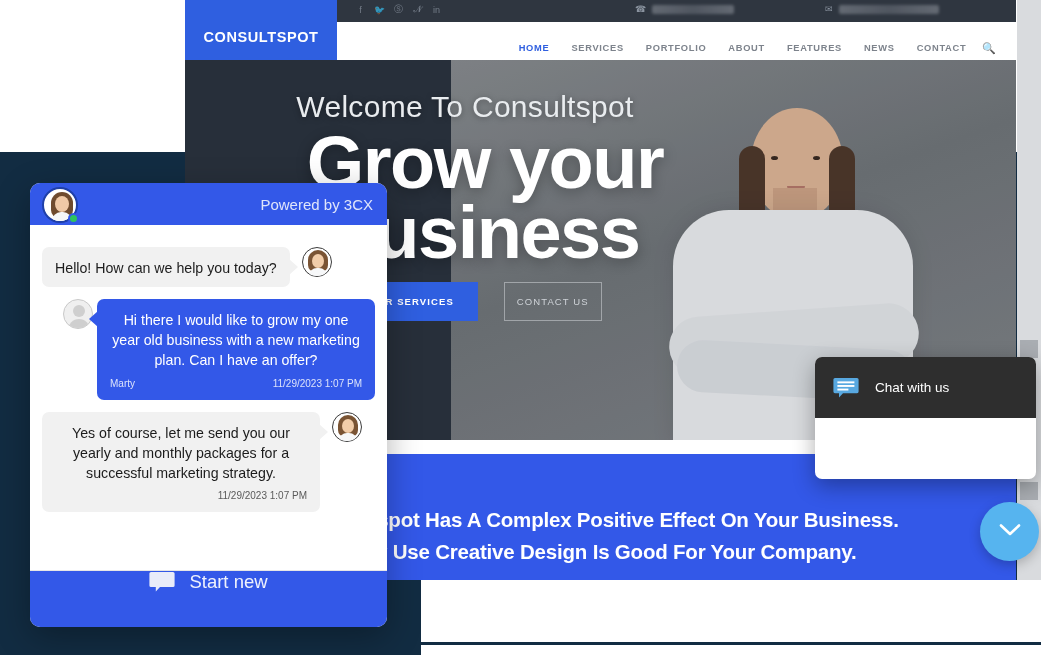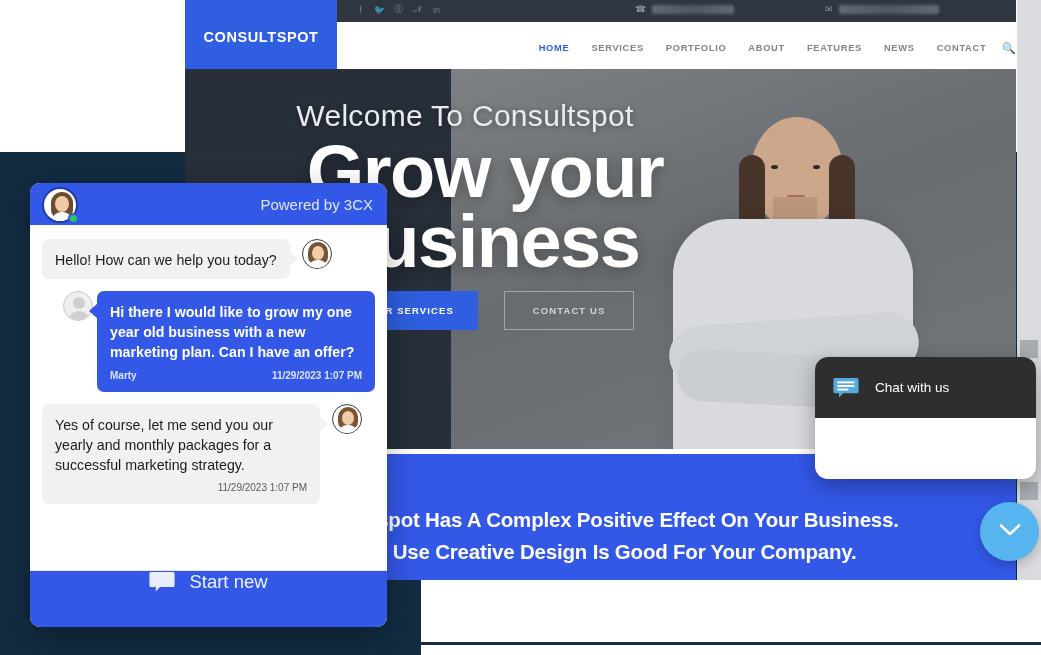--- a/index.html
+++ b/index.html
@@ -51,37 +51,36 @@
     filter:blur(1.6px); opacity:.85;
   }
   .redact.w1{ width:82px; }
   .redact.w2{ width:100px; }
 
   
   .site-nav{
     position:absolute; left:152px; top:22px; width:679px; height:52px;
     background:#ffffff; display:flex; align-items:center; justify-content:flex-end;
     padding-right:20px;
-    margin-left:20px;
   }
   .nav-items{ display:flex; align-items:center; gap:22px; }
   .nav-item{
     font-size:9.3px; font-weight:bold; letter-spacing:.7px; color:#7d838c;
     position:relative; cursor:pointer;
   }
   .nav-item.active{ color:#2f5fe0; }
   .nav-item.active::after{
     content:""; position:absolute; left:-8px; right:-8px; bottom:-20px;
     height:4px; background:#2f5fe0;
   }
   .nav-search{ font-size:11px; color:#3a3f46; margin-left:16px; cursor:pointer; }
 
   
   .hero{
-    position:absolute; left:0; top:69px; width:831px; height:380px;
+    position:absolute; left:0; top:60px; width:831px; height:380px;
     overflow:hidden;
   }
   .hero-bg-left{ position:absolute; left:0; top:0; width:266px; height:380px; background:#2b333e; }
   .hero-bg-right{
     position:absolute; left:266px; top:0; width:565px; height:380px;
     background:linear-gradient(160deg,#8c8f92 0%,#74787c 45%,#84878b 100%);
   }
   
   .photo{
     position:absolute; left:270px; top:0; width:560px; height:380px; overflow:hidden;
@@ -129,39 +128,39 @@
     position:absolute; left:0; width:600px; top:68px; text-align:center;
     color:#ffffff; font-weight:bold; font-size:74px; line-height:.94;
     letter-spacing:-1.5px; text-shadow:0 3px 14px rgba(0,0,0,.30);
   }
   .hero-btns{ position:absolute; left:160px; top:222px; display:flex; gap:26px; }
   .btn-primary{
     background:#2f5fe0; color:#fff; font-size:9.5px; font-weight:bold;
     letter-spacing:1.1px; padding:13px 24px; cursor:pointer; border:none;
   }
   .btn-ghost{
-    background:transparent; color:#cfd3d8; font-size:9.5px; font-weight:bold;
-    letter-spacing:1.1px; padding:13px 28px; cursor:pointer;
+    background:transparent; color:#cfd3d8; font-size:9.5px; font-weight:normal;
+    letter-spacing:1.1px; padding:13px 12px; cursor:pointer;
     border:1px solid rgba(230,233,237,.45);
   }
 
   
   .blue-band{
     position:absolute; left:0; top:454px; width:831px; height:126px; background:#3358e8;
   }
   .band-text{
     position:absolute; left:0; top:50px; width:831px; text-align:center;
     color:#ffffff; font-weight:bold; font-size:20.5px; line-height:1.55;
     letter-spacing:-.2px;
   }
 
   
   .cta{
     position:absolute; left:815px; top:357px; width:221px; height:122px;
-    border-radius:13px; overflow:hidden; background:#ffffff;
+    border-radius:7px; overflow:hidden; background:#ffffff;
     box-shadow:0 7px 22px rgba(0,0,0,.32);
   }
   .cta-row{ height:61px; display:flex; align-items:center; padding-left:18px; gap:16px; cursor:pointer; }
   .cta-row.dark{ background:#2e2e2e; }
   .cta-row.dark .cta-label{ color:#ffffff; }
   .cta-label{ font-size:13.5px; color:#1d1d1d; }
   .cta-icon{ width:26px; height:26px; display:flex; align-items:center; justify-content:center; }
 
   .fab{
     position:absolute; left:980px; top:502px; width:59px; height:59px;
@@ -209,38 +208,39 @@
     background:#f6f7f8; border-radius:9px 9px 0 0; }
   .av-dot{
     position:absolute; right:-1px; bottom:-1px; width:11px; height:11px;
     border-radius:50%; background:#2ec45f; border:2px solid #3358e8;
   }
   .powered{
     position:absolute; right:14px; top:13px; color:#dfe5fb; font-size:15px;
   }
 
   .chat-body{
-    flex:1; background:#ffffff; padding:14px 12px 6px 12px; overflow:hidden;
+    flex:1; background:#ffffff; padding:22px 12px 6px 12px; overflow:hidden;
     position:relative;
+    text-align:center;
   }
   .msg-row{ display:flex; align-items:flex-start; margin-bottom:12px; }
   .msg-row.agent{ justify-content:flex-start; }
   .msg-row.user{ justify-content:flex-end; }
 
   .bubble{
     position:relative; border-radius:7px; padding:11px 13px 9px 13px;
     font-size:14.2px; line-height:1.42; max-width:278px;
   }
   .bubble.agent{ background:#f1f1f1; color:#1c1c1c; margin-right:12px; }
   .bubble.agent::after{
     content:""; position:absolute; right:-8px; top:12px;
     border-top:8px solid transparent; border-bottom:8px solid transparent;
     border-left:9px solid #f1f1f1;
   }
-  .bubble.user{ background:#3358e8; color:#ffffff; margin-left:4px;font-weight:bold; }
+  .bubble.user{ background:#3358e8; color:#ffffff; margin-left:4px; }
   .bubble.user::after{
     content:""; position:absolute; left:-8px; top:12px;
     border-top:8px solid transparent; border-bottom:8px solid transparent;
     border-right:9px solid #3358e8;
   }
   .meta{ display:flex; justify-content:space-between; margin-top:6px; font-size:10px; }
   .bubble.agent .meta{ color:#5a5a5a; }
   .bubble.user .meta{ color:#dbe2fb; }
   .meta .who{ }
   .meta .time{ margin-left:auto; }

